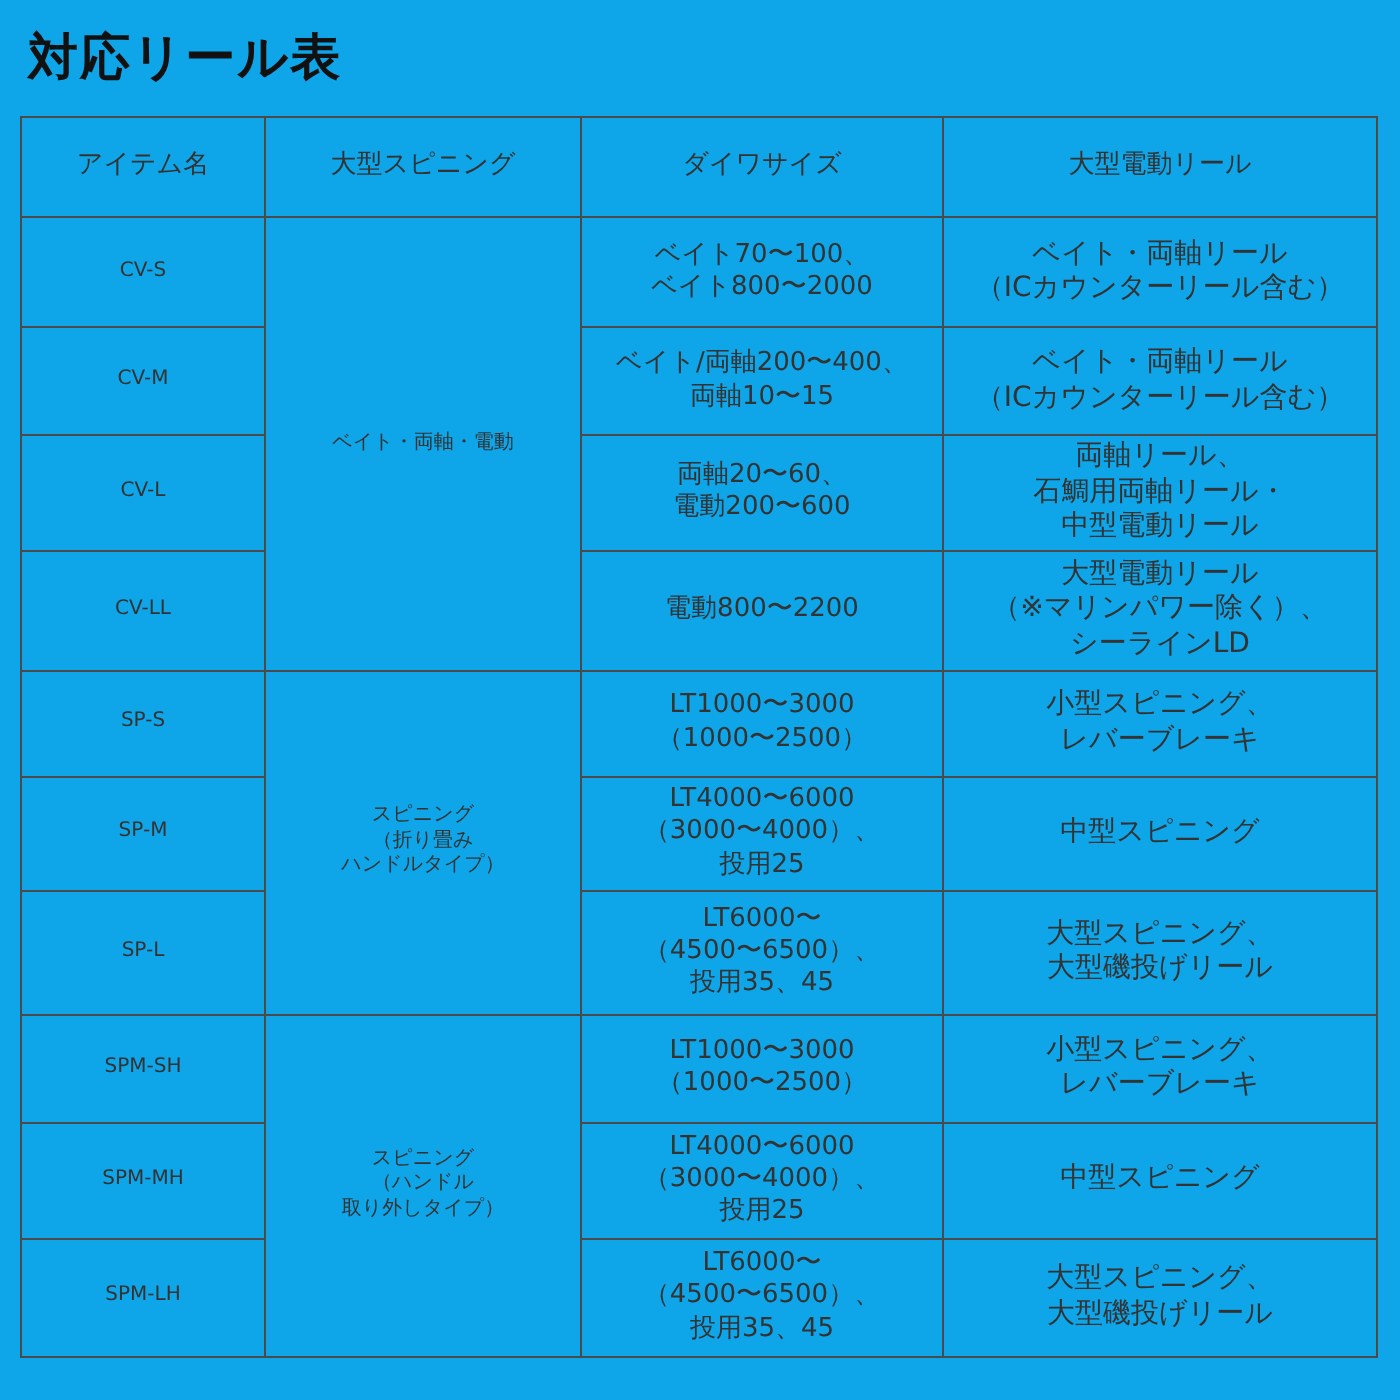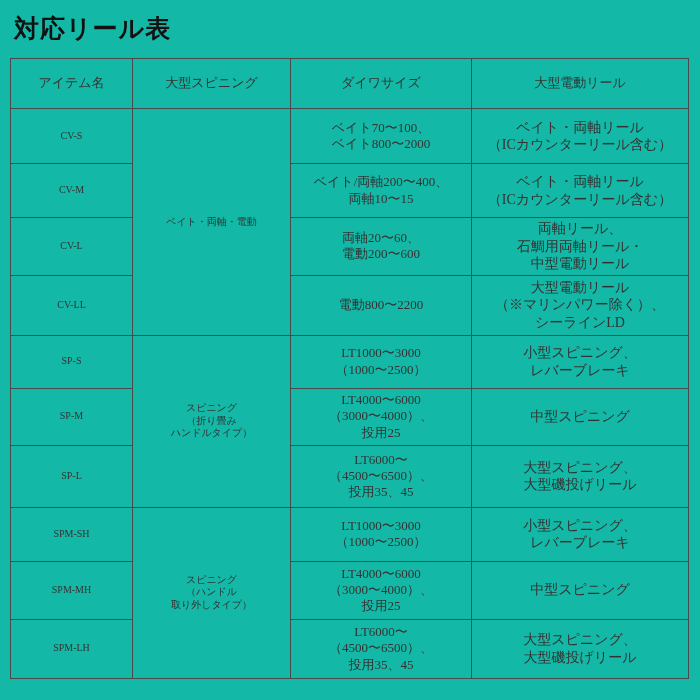--- a/index.html
+++ b/index.html
@@ -7,21 +7,21 @@
     padding: 0;
     background: #ffffff;
     width: 700px;
     height: 700px;
     font-family: "DejaVu Sans", "Liberation Sans", sans-serif;
     color: #333333;
   }
   .page {
     width: 700px;
     height: 700px;
-    background: #14b8a6;
+    background: #0ea5e9;
     overflow: hidden;
   }
   .title {
     font-size: 25px;
     font-weight: bold;
     color: #111111;
     margin: 12px 0 13px 14px;
     letter-spacing: 1px;
   }
   table.reel-table {
@@ -33,21 +33,20 @@
   table.reel-table th,
   table.reel-table td {
     border: 1px solid #4a4a4a;
     text-align: center;
     vertical-align: middle;
     white-space: pre-line;
     padding: 2px 3px;
     font-weight: normal;
     line-height: 1.25;
     overflow: hidden;
-    font-family: Liberation Serif, serif;
   }
   th.col-header { font-size: 13px; color: #333333; }
   td.cell-item { font-size: 10px; }
   td.cell-reel-type { font-size: 10px; }
   td.cell-size { font-size: 13px; }
   td.cell-examples { font-size: 14px; }
 </style>
 </head>
 <body>
 

